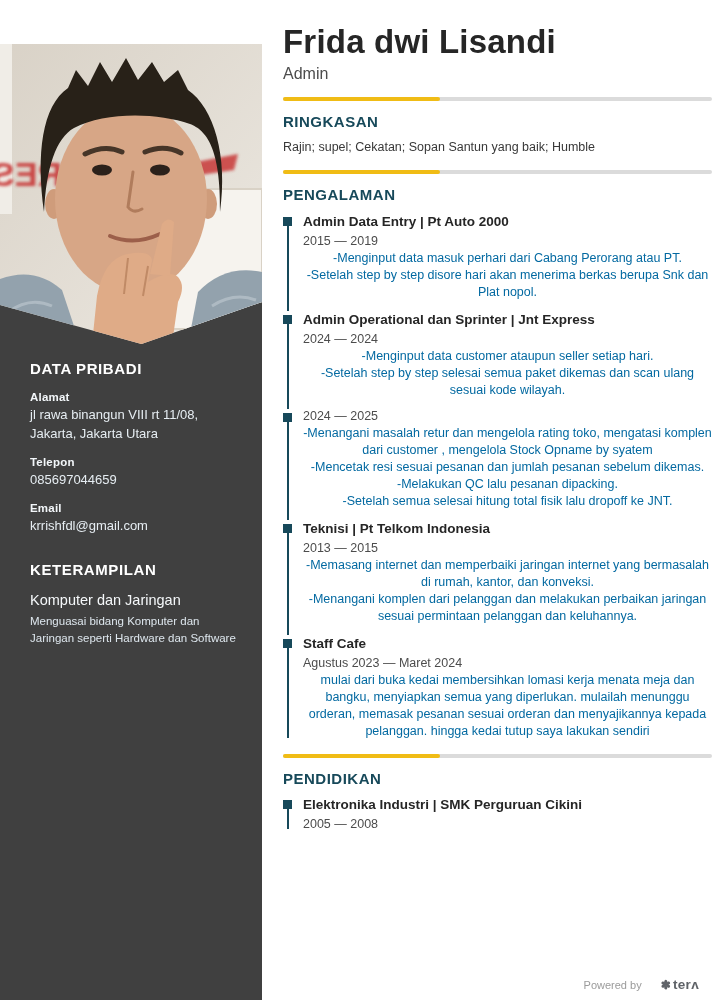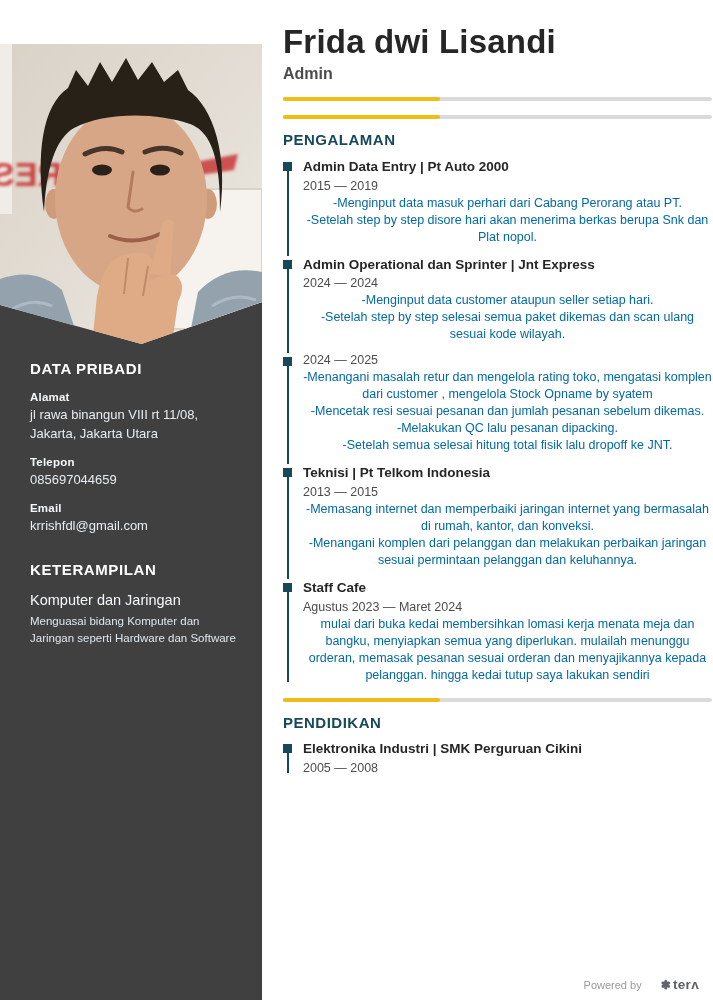--- a/index.html
+++ b/index.html
@@ -19,21 +19,21 @@
   .field-label{font-size:11.5px;font-weight:700;color:#f3f7fa;margin-bottom:3px;letter-spacing:.2px;}
   .field-value{font-size:13px;color:#e6edf2;line-height:1.45;}
   .skills-block{margin-top:26px;}
   .skill-name{font-size:14.5px;color:#f5f8fa;margin:0 0 5px;}
   .skill-desc{font-size:11.5px;color:#dde6ed;line-height:1.45;}
   .side-footer{position:absolute;left:30px;bottom:10px;font-size:11.5px;color:#7d94a4;letter-spacing:.4px;}
   
   .main{position:absolute;left:262px;top:0;width:464px;height:1000px;
     box-sizing:border-box;padding:24px 14px 0 21px;}
   .name{font-size:33px;line-height:1.08;font-weight:700;color:#262626;margin:0;letter-spacing:.2px;}
-  .job-title{font-size:16px;font-weight:700;color:#4c4c4c;margin-top:5px;}
+  .job-title{font-size:16px;font-weight:400;color:#4c4c4c;margin-top:5px;}
   .divider{position:relative;height:4px;background:#dbdbdb;border-radius:3px;margin:14px 0 12px;}
   .divider::before{content:'';position:absolute;left:0;top:0;bottom:0;width:36.5%;
     background:#F0BC15;border-radius:3px;}
   .section-heading{font-size:15px;font-weight:700;color:#17495A;letter-spacing:.5px;margin:0 0 9px;}
   .section-heading.mb10{margin-bottom:10px;}
   .summary-text{font-size:12.5px;color:#383838;line-height:1.4;}
   .timeline{margin:0;}
   .entry{position:relative;padding-left:20px;margin-bottom:10px;}
   .entry::before{content:'';position:absolute;left:0;top:4px;width:9px;height:9px;background:#17495A;}
   .entry::after{content:'';position:absolute;left:3.5px;top:4px;bottom:-10px;width:2px;background:#17495A;}
@@ -132,20 +132,24 @@
     <div class="side-footer">webuildcv.com</div>
   </aside>
 
   <main class="main">
 
     <h1 class="name">Frida dwi Lisandi</h1>
     <div class="job-title">Admin</div>
 
     <div class="divider"></div>
 
+    <section>
+      <h2 class="section-heading">RINGKASAN</h2>
+      <div class="summary-text">Rajin; supel; Cekatan; Sopan Santun yang baik; Humble</div>
+    </section>
 
     <div class="divider"></div>
 
     <section>
       <h2 class="section-heading mb10">PENGALAMAN</h2>
 
       <div class="timeline">
 
         <div class="entry">
           <div class="entry-title">Admin Data Entry | Pt Auto 2000</div>

